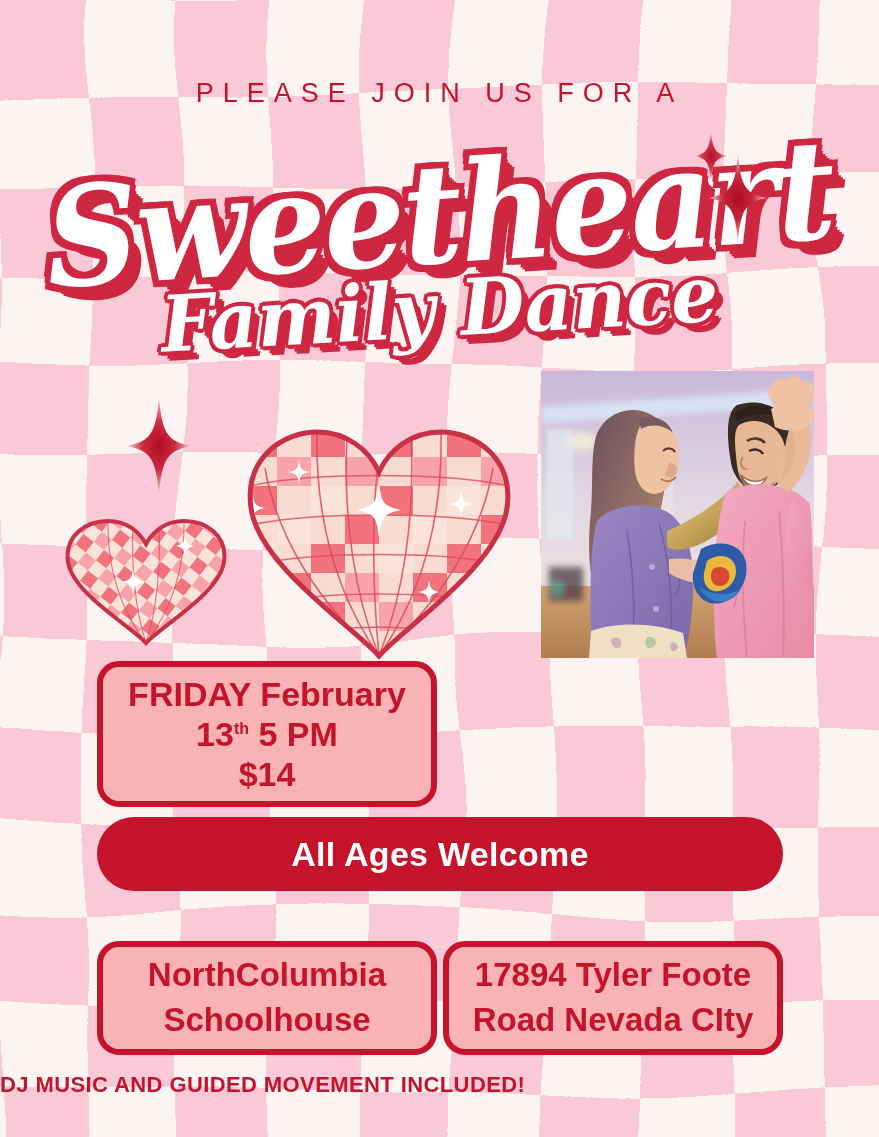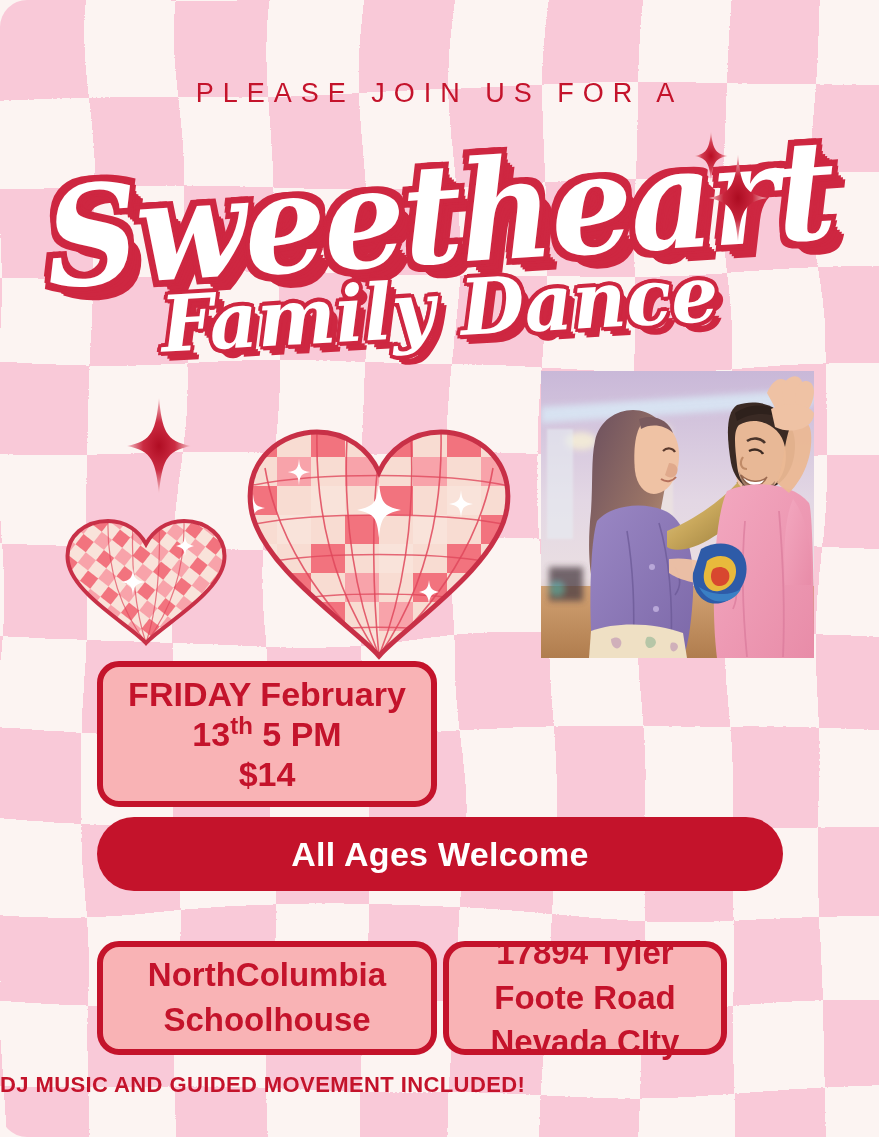--- a/index.html
+++ b/index.html
@@ -7,21 +7,20 @@
     width:879px;height:1137px;
     font-family:"Liberation Sans", sans-serif;
     background:#FCF4F2;
     overflow:hidden;
   }
   #poster{
     position:relative;
     width:879px;height:1137px;
     overflow:hidden;
     background:#FCF4F2;
-    border-radius:27px;
   }
   #bg-checker{
     position:absolute;inset:0;
     width:879px;height:1137px;
     z-index:0;
   }
 
   
   .kicker{
     position:absolute;
@@ -108,33 +107,33 @@
     display:flex;
     align-items:center;
     justify-content:center;
     text-align:center;
     box-sizing:border-box;
     font-weight:700;
   }
   #row-datetime{left:97px;top:661px;width:686px;height:146px;}
   #box-datetime{width:340px;height:146px;font-size:34px;line-height:1.18;padding:0 20px;}
   #box-food{width:340px;height:146px;font-size:34px;line-height:1.18;padding:0 14px;}
-  #box-datetime sup{font-size:24px;vertical-align:super;line-height:0;margin-top:48px;}
+  #box-datetime sup{font-size:16px;vertical-align:super;line-height:0;margin-top:48px;}
 
   #banner-ages{
     position:absolute;left:97px;top:817px;width:686px;height:74px;
     background:#C4132B;border-radius:37px;
     color:#FFFFFF;font-size:34px;font-weight:700;
     display:flex;align-items:center;justify-content:center;
     z-index:9;letter-spacing:.3px;
   }
 
   #row-venue{left:97px;top:941px;width:686px;height:114px;}
   #box-venue{width:340px;height:114px;font-size:33px;line-height:1.35;padding:0 8px;}
-  #box-address{width:284px;height:114px;font-size:33px;line-height:1.35;padding:4px 10px;}
+  #box-address{width:340px;height:114px;font-size:33px;line-height:1.35;padding:4px 10px;}
 
   .footer{
     position:absolute;left:0;top:1072px;width:879px;
     text-align:left;
     color:#C4132B;
     font-size:22px;
     font-weight:700;
     letter-spacing:.4px;
     z-index:9;
   }

